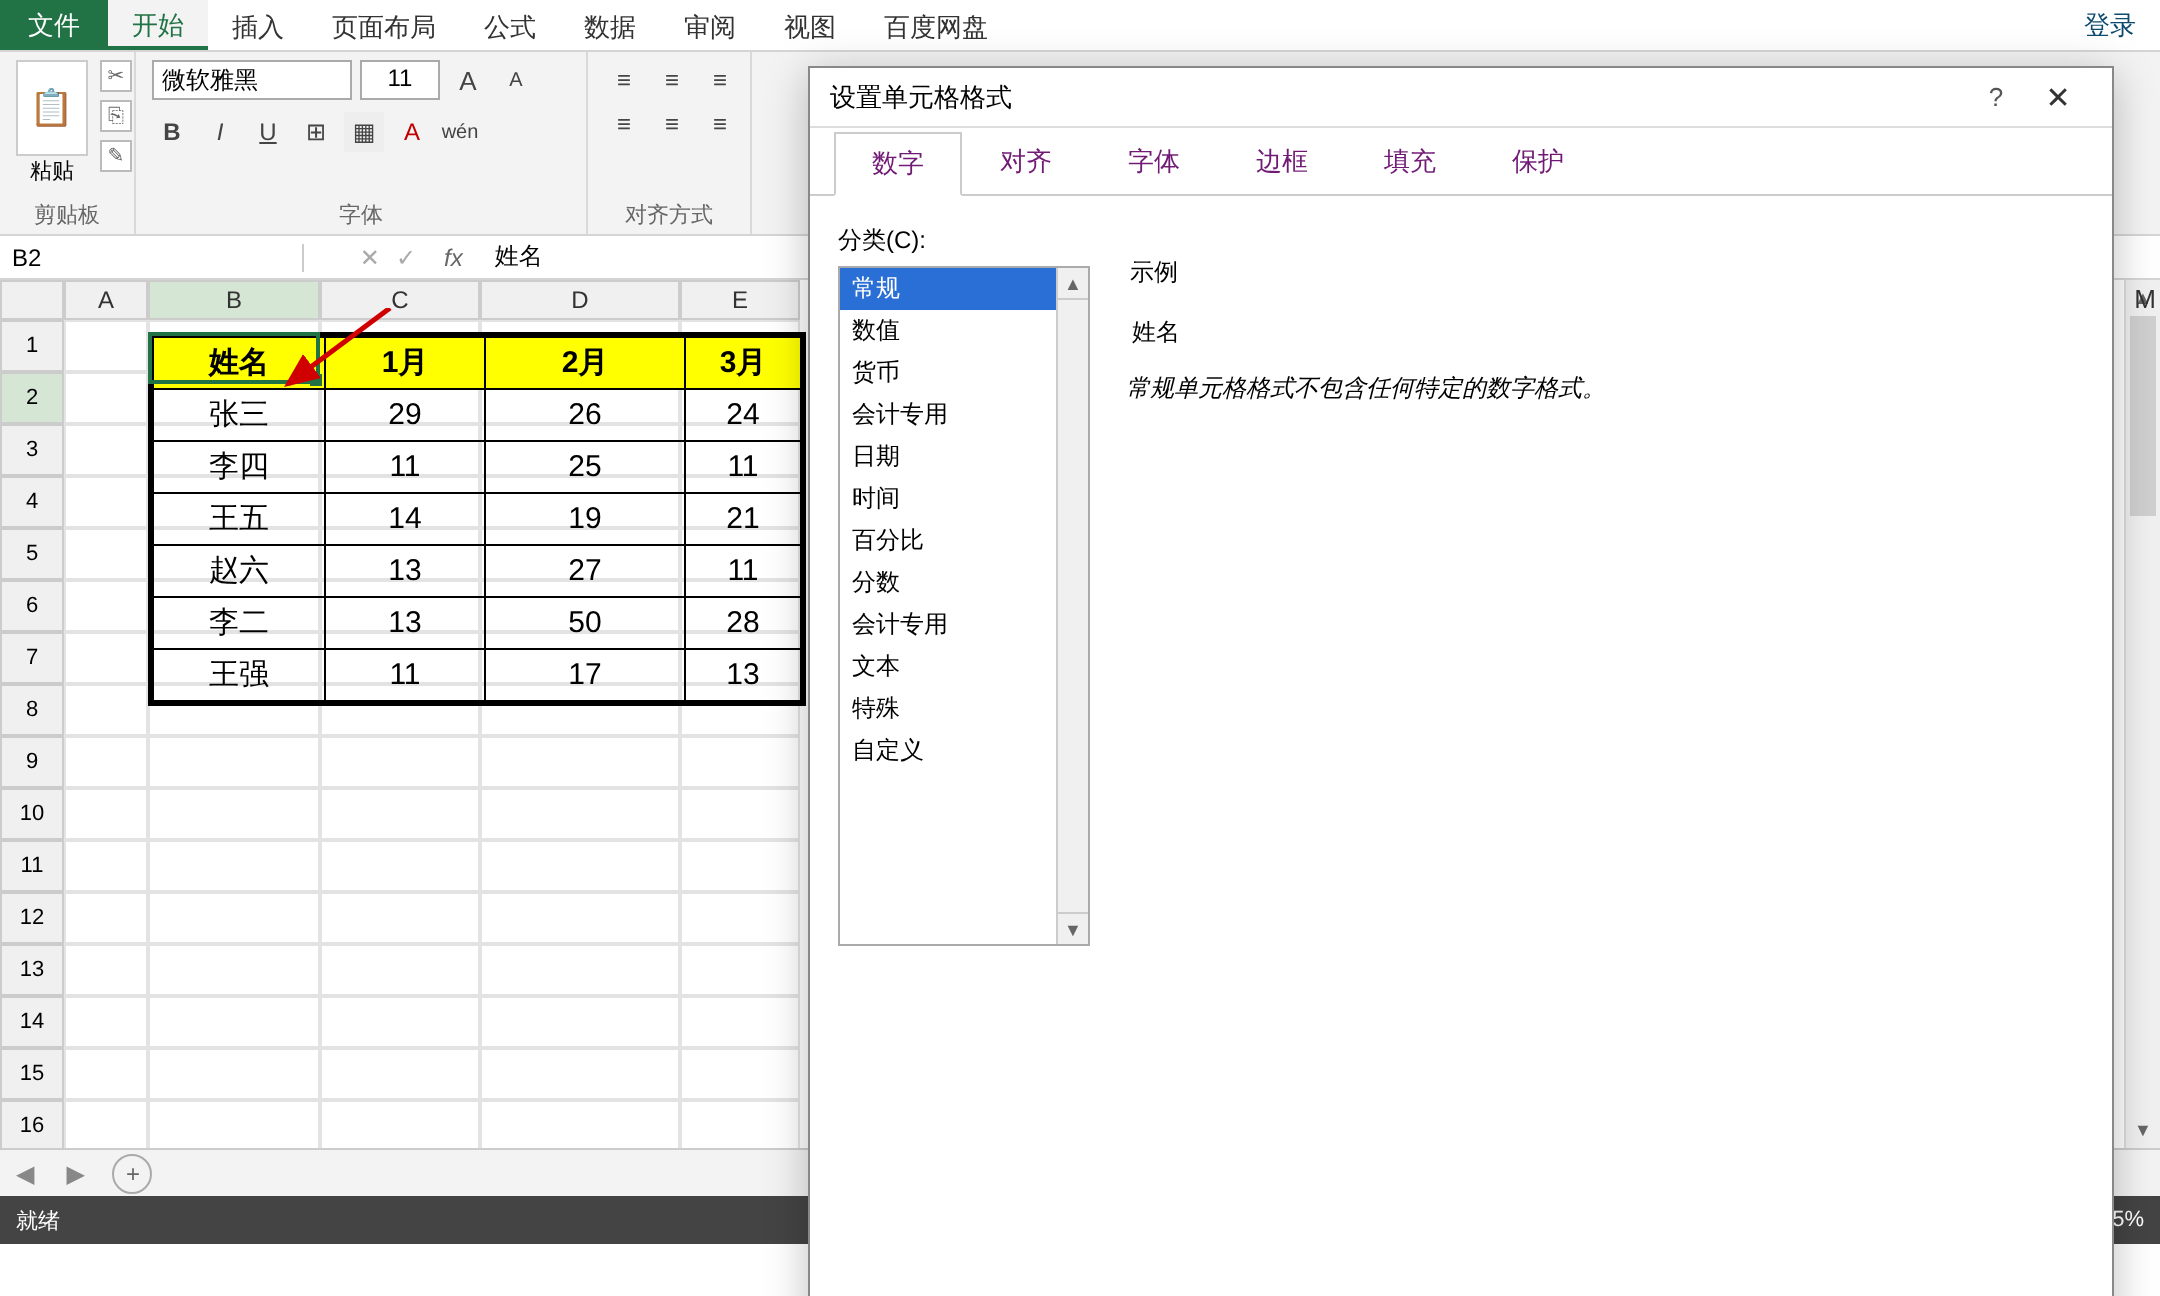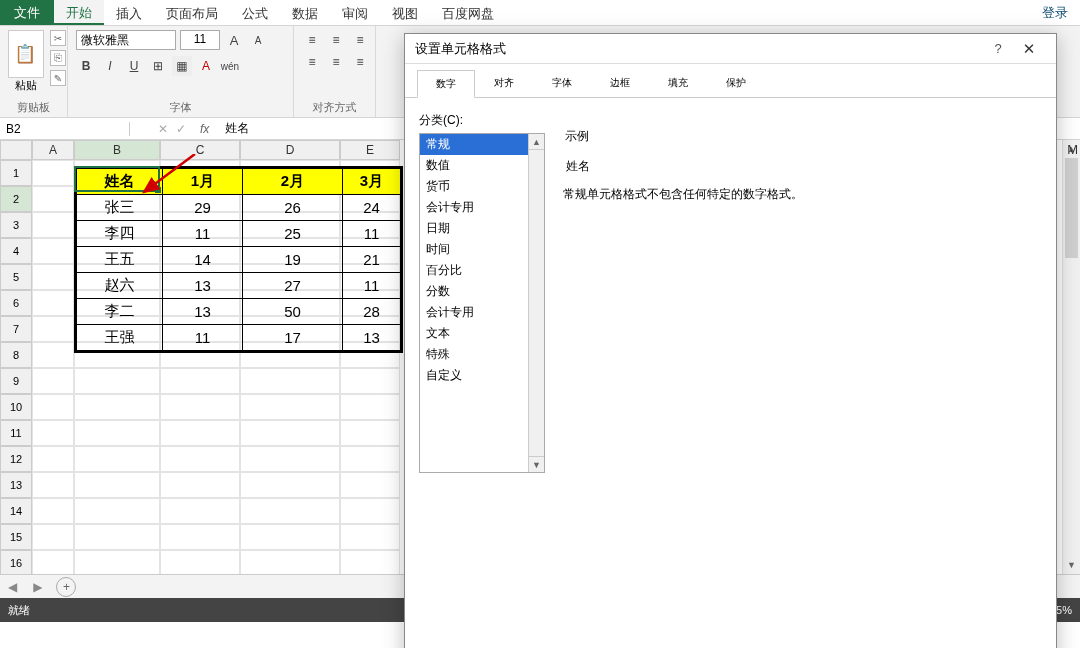--- a/index.html
+++ b/index.html
@@ -22,21 +22,21 @@
   .mini-ico { width:16px;height:16px;border:1px solid #bbb;background:#fff;font-size:10px;display:flex;align-items:center;justify-content:center;color:#666;}
   .font-select { font-size:12px; border:1px solid #aaa; background:#fff; padding:1px 4px; height:20px; min-width:100px; }
   .size-select { font-size:12px; border:1px solid #aaa; background:#fff; padding:1px 4px; height:20px; width:40px; text-align:center;}
   .font-row { display:flex; gap:4px; align-items:center; }
   .btn-inline { width:20px;height:20px;border:1px solid transparent;display:flex;align-items:center;justify-content:center;font-size:12px;color:#444;}
   .b { font-weight:bold;} .i{font-style:italic;} .u{text-decoration:underline;}
   .align-group .rg-body{flex-direction:column; gap:2px;}
 
   
   .fbar { height: 22px; border-bottom:1px solid #d5d5d5; display:flex; align-items:center; font-size:12px; }
-  .name-box { width: 130px; border-right:1px solid #ccc; padding: 0 6px; }
+  .name-box { width: 152px; border-right:1px solid #ccc; padding: 0 6px; }
   .fx { padding:0 10px; color:#666; font-style:italic; }
   .fval { padding:0 6px; }
 
   
   .sheet { position:relative; height: 434px; overflow:hidden; background:#fff; }
   .col-headers { display:flex; height:20px; font-size:12px; color:#333; }
   .rowh-spacer { width:32px; border:1px solid #ccc; background:#f0f0f0;}
   .col-h { border:1px solid #ccc; background:#f0f0f0; display:flex;align-items:center;justify-content:center; }
   .col-h.sel { background:#d5e6d5; }
   .grid-body { position:relative; }
@@ -70,33 +70,33 @@
   .status .slider{width:120px;height:4px;background:#777;position:relative;}
   .status .slider .thumb{position:absolute;left:78px;top:-4px;width:5px;height:12px;background:#ddd;}
 
   
   .dialog { position:absolute; left:404px; top:33px; width:653px; height:646px; background:#fff; border:1px solid #888; box-shadow:0 4px 20px rgba(0,0,0,0.25); display:flex; flex-direction:column; }
   .dlg-title { height:30px; display:flex; align-items:center; padding:0 10px; font-size:13px; border-bottom:1px solid #ddd;}
   .dlg-title .sp{flex:1;}
   .dlg-title .q{width:28px;text-align:center;color:#555;}
   .dlg-title .x{width:34px;text-align:center;color:#333;font-size:15px;}
   .dlg-tabs { height:34px; display:flex; align-items:flex-end; padding:0 12px; border-bottom:1px solid #ccc;}
-  .dlg-tab { padding:6px 18px; font-size:10px; border:1px solid transparent; color:#000000; }
+  .dlg-tab { padding:6px 18px; font-size:13px; border:1px solid transparent; color:#701a75; }
   .dlg-tab.active { border:1px solid #ccc; border-bottom:1px solid #fff; background:#fff; position:relative; top:1px;}
   .dlg-body { flex:1; padding:10px 14px; font-size:12px; position:relative;}
   .cat-label{margin:4px 0;}
   .cat-list{ width:126px; height:340px; border:1px solid #aaa; overflow:hidden; position:relative;}
   .cat-list .item{padding:2px 6px; font-size:12px;}
   .cat-list .item.sel{ background:#2a6fd6; color:#fff;}
   .cat-list .sb{position:absolute;right:0;top:0;bottom:0;width:16px;background:#f0f0f0;border-left:1px solid #ccc;}
   .sb .arr{height:16px;display:flex;align-items:center;justify-content:center;font-size:9px;color:#666;border-bottom:1px solid #ccc;}
   .sb .arr.bot{position:absolute;bottom:0;left:0;right:0;border-top:1px solid #ccc;border-bottom:none;}
   .sample { position:absolute; left:160px; top:30px; }
   .sample-box{border:1px solid #fff;padding:2px 0;}
-  .desc{ position:absolute; left:158px; top:88px; font-size:12px; }
+  .desc{ position:absolute; left:158px; top:88px; font-size:12px;font-style:italic; }
   .dlg-buttons{ height:48px; border-top:0; display:flex; justify-content:flex-end; align-items:center; gap:14px; padding:0 20px;}
   .dlg-btn{ width:86px; height:26px; border:1px solid #999; background:#f4f4f4; font-size:12px; display:flex;align-items:center;justify-content:center;}
   .dlg-btn.primary{background:#e9e9e9;}
 
   .vscroll { position:absolute; right:0; top:0; bottom:0; width:18px; background:#f0f0f0; border-left:1px solid #ddd;}
   .vscroll .arr{height:18px;display:flex;align-items:center;justify-content:center;font-size:9px;color:#666;}
   .vscroll .track{position:absolute;top:18px;bottom:18px;left:0;right:0;}
   .vscroll .thumb{position:absolute;top:0;left:2px;right:2px;height:100px;background:#cfcfcf;}
   .vscroll .arr.bot{position:absolute;bottom:0;left:0;right:0;}
 </style>

